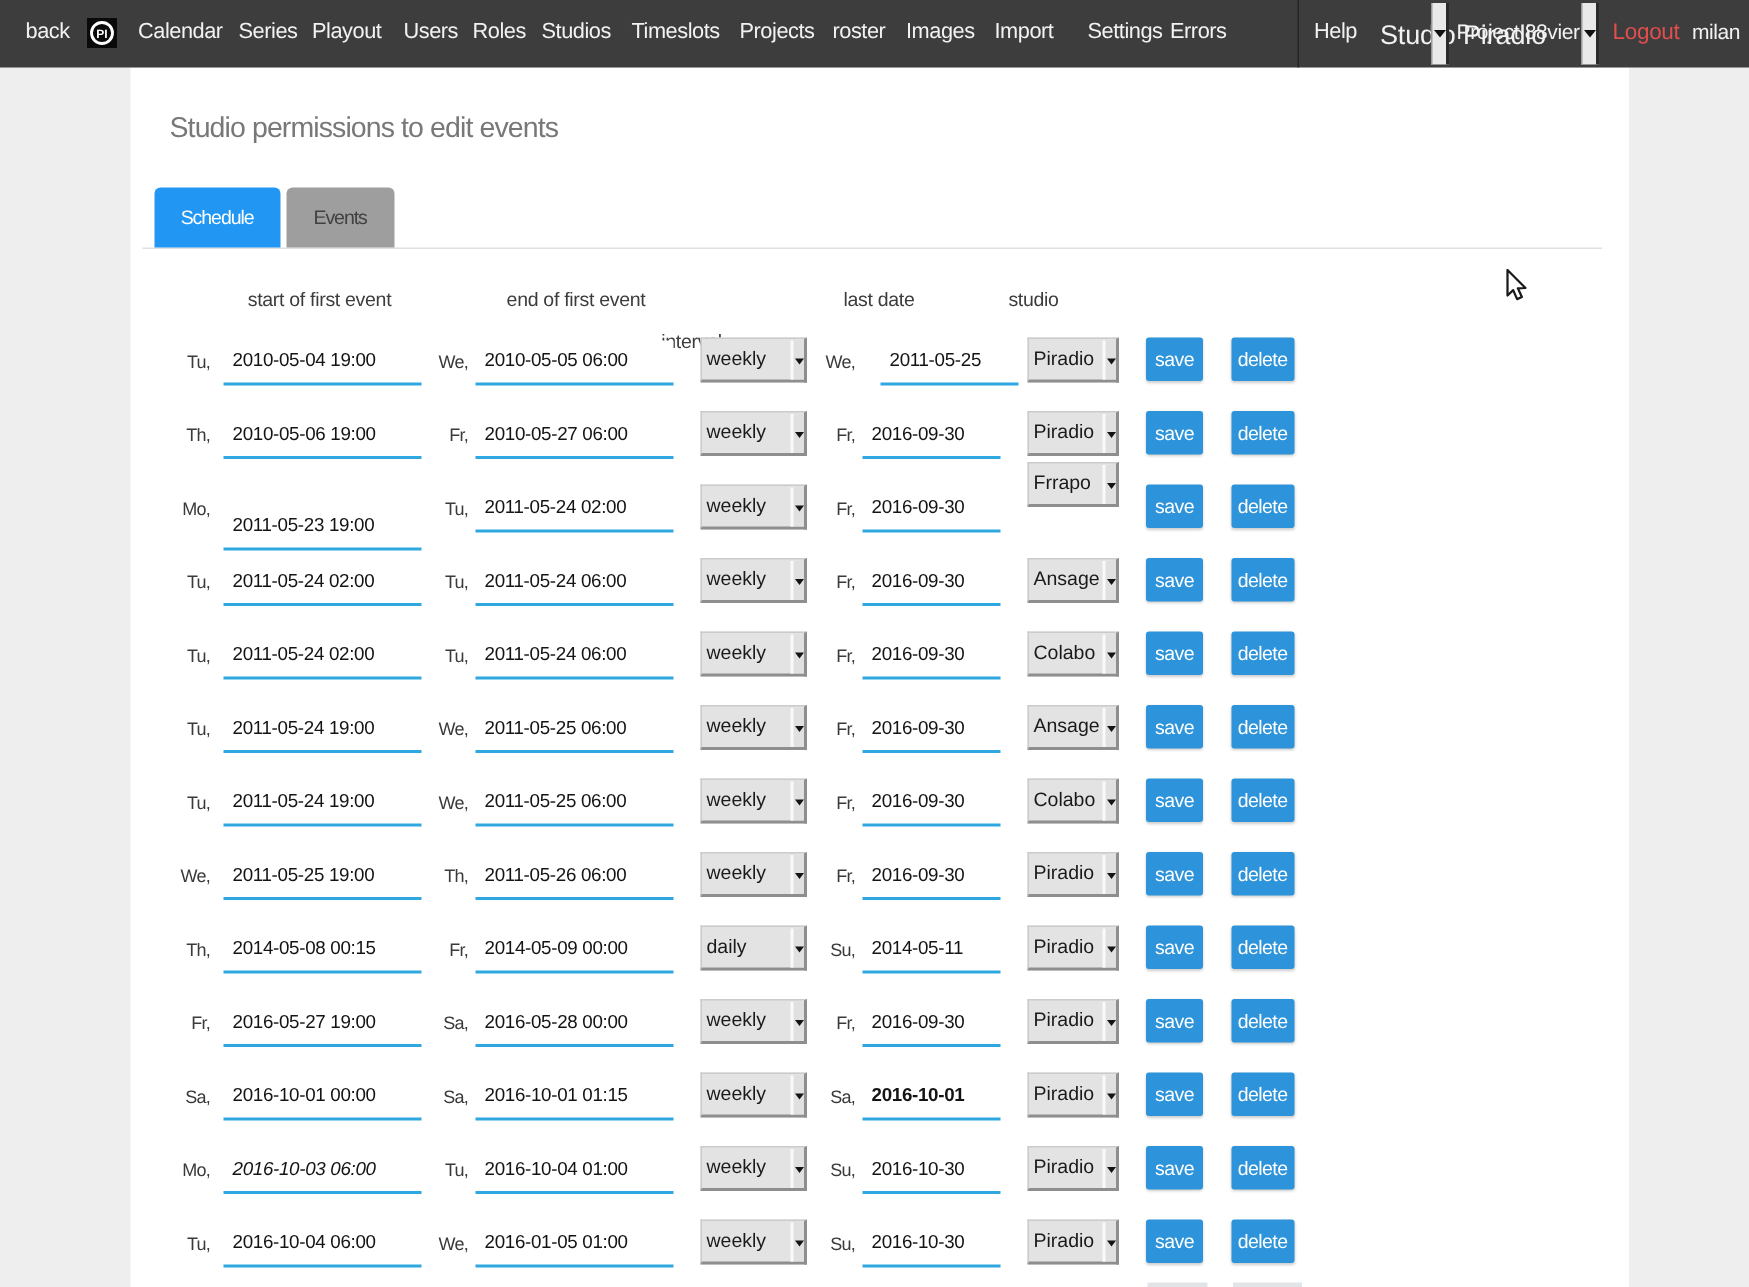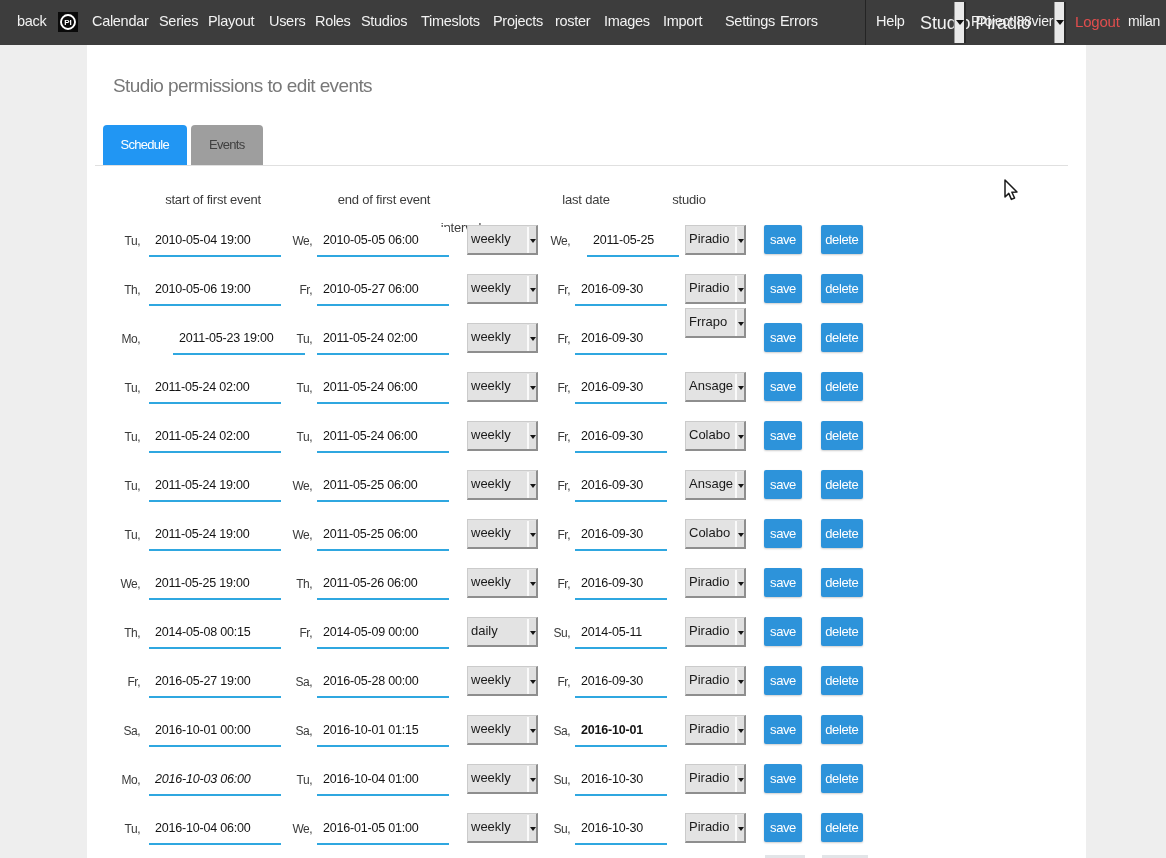--- a/index.html
+++ b/index.html
@@ -97,21 +97,21 @@
 <div class="inp" style="left:575px;top:276px;width:92px;">2016-09-30</div>
 <div class="sel" style="left:685px;top:274px;width:61px;">
     <span class="tx">Piradio</span>
     <span class="arr">
       <span class="tri"></span>
     </span>
   </div>
 <div class="btn" style="left:764px;top:274px;width:38px;">save</div>
 <div class="btn" style="left:820.5px;top:274px;width:42.5px;">delete</div>
 <div class="lab" style="left:96px;top:331px;">Mo,</div>
-<div class="inp" style="left:149px;top:325px;width:132px;margin-left:24px;">2011-05-23 19:00</div>
+<div class="inp" style="left:149px;top:337px;width:132px;">2011-05-23 19:00</div>
 <div class="lab" style="left:268px;top:331px;">Tu,</div>
 <div class="inp" style="left:317px;top:325px;width:132px;">2011-05-24 02:00</div>
 <div class="sel" style="left:467px;top:323px;width:71px;">
     <span class="tx">weekly</span>
     <span class="arr">
       <span class="tri"></span>
     </span>
   </div>
 <div class="lab" style="left:526px;top:331px;">Fr,</div>
 <div class="inp" style="left:575px;top:325px;width:92px;">2016-09-30</div>

